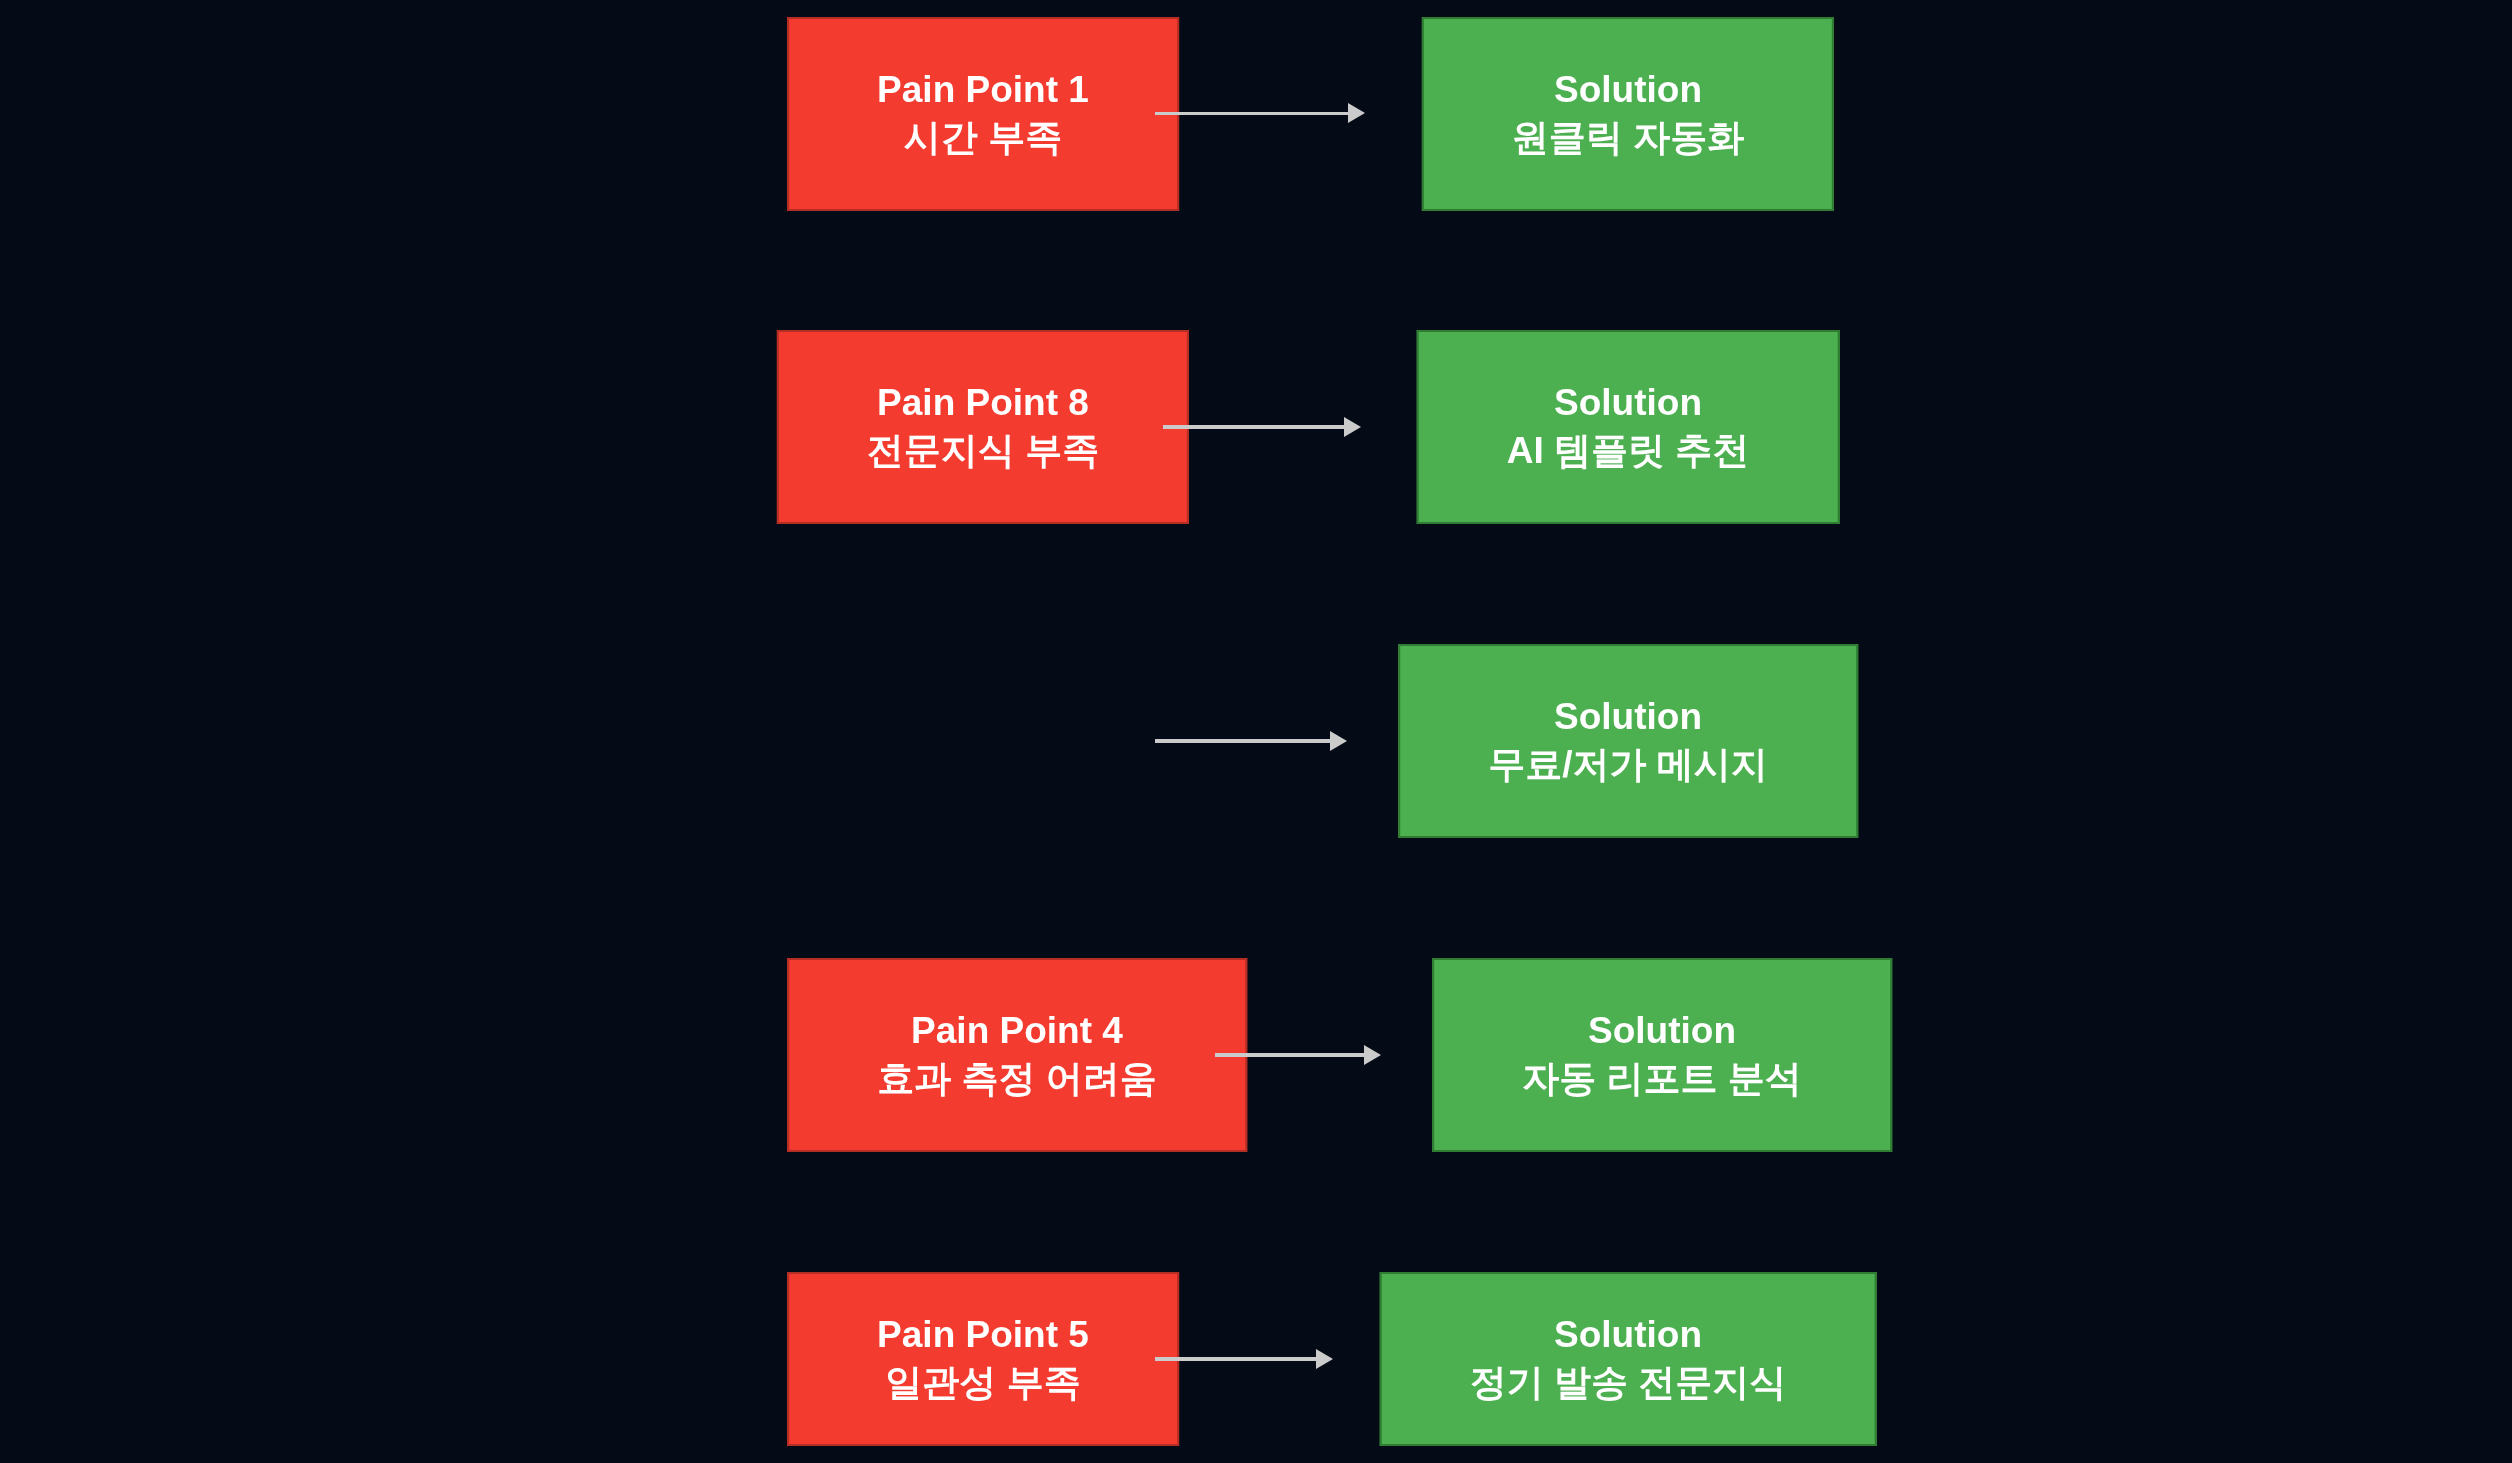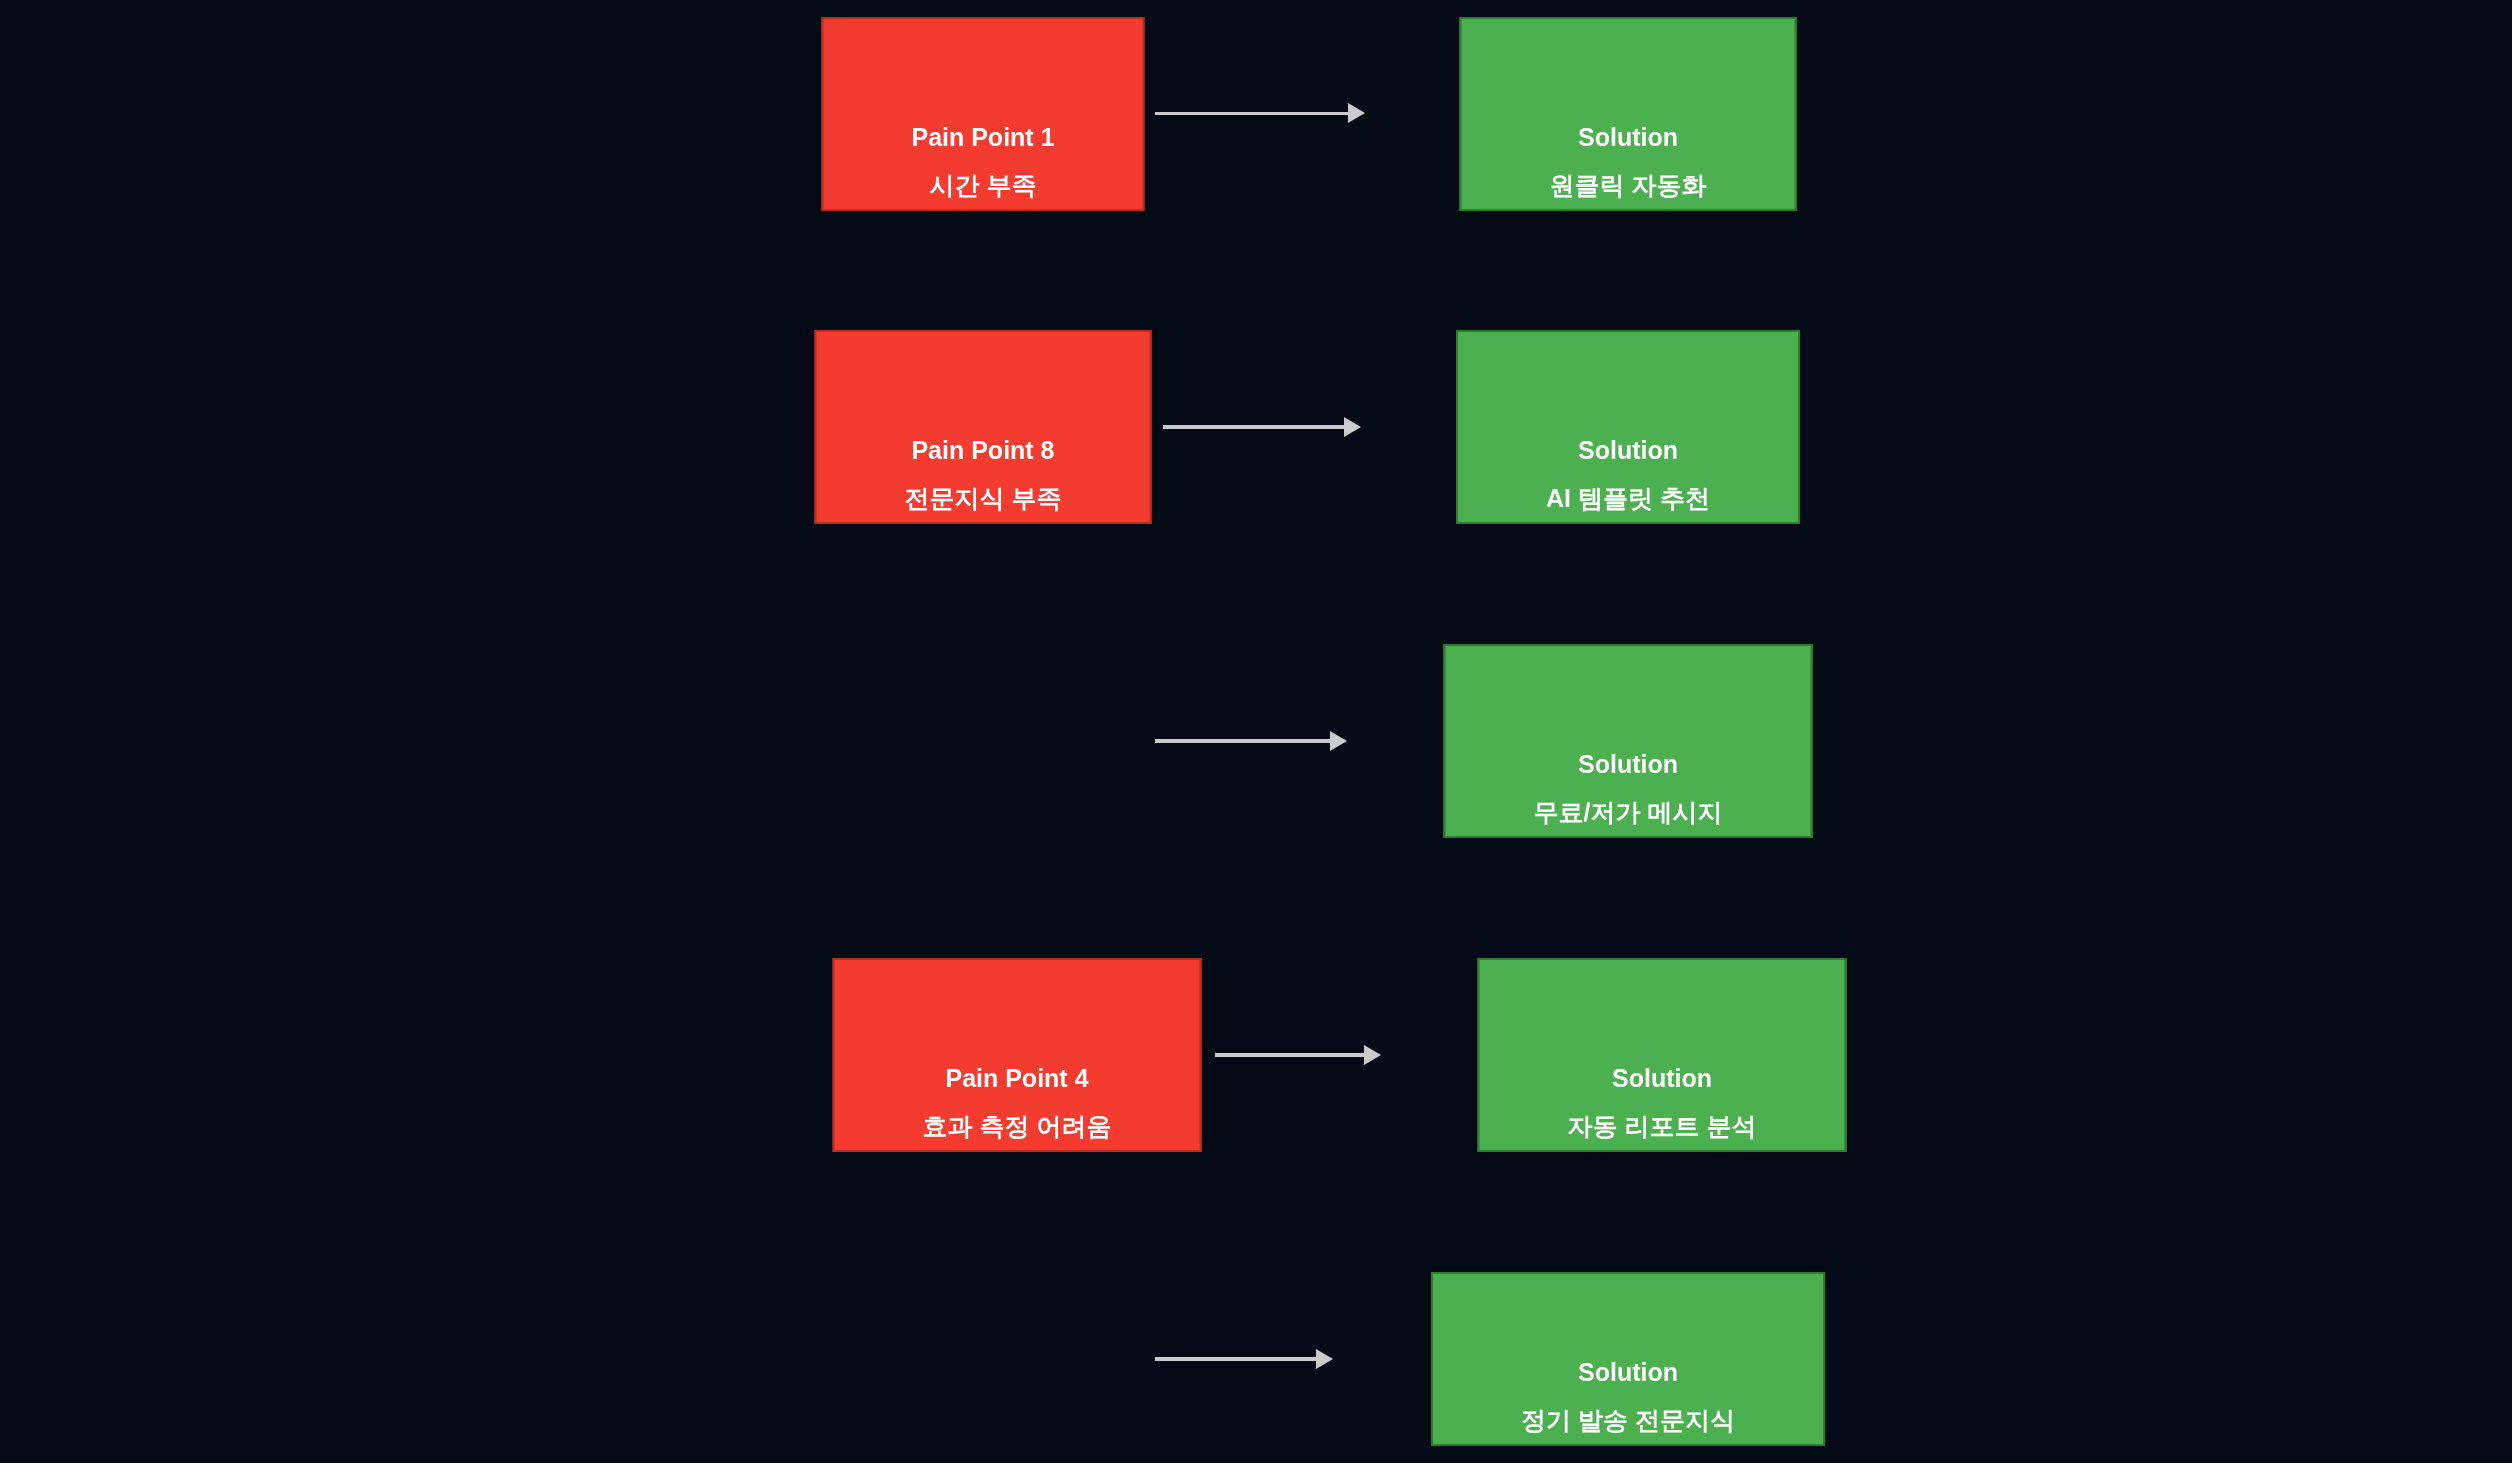--- a/index.html
+++ b/index.html
@@ -35,27 +35,27 @@
   .row:nth-child(3) { top: 644px; }
   .row:nth-child(4) { top: 958px; margin-left: 34px; }
   .row:nth-child(5) { top: 1272px; height: 174px; }
   .node {
     position: absolute;
     top: 0;
     height: 100%;
     transform: translateX(-50%);
     display: flex;
     flex-direction: column;
-    justify-content: flex-end;
+    justify-content: center;
     align-items: center;
     padding: 0 88px;
     white-space: nowrap;
     color: var(--text);
     font-weight: 700;
-    font-size: 25px;
+    font-size: 37px;
     line-height: 48px;
     text-align: center;
   }
   .node.pain {
     left: 983px;
     background: var(--pain-fill);
     border: 2.8px solid var(--pain-stroke);
   }
   .node.sol {
     left: 1628px;
@@ -144,20 +144,24 @@
       <div class="arrow-line"></div>
       <div class="arrow-head"></div>
     </div>
     <div class="node sol">
       <div>Solution</div>
       <div>자동 리포트 분석</div>
     </div>
   </div>
 
   <div class="row">
+    <div class="node pain">
+      <div>Pain Point 5</div>
+      <div>일관성 부족</div>
+    </div>
     <div class="arrow" style="left: 1155px; width: 178px;">
       <div class="arrow-line"></div>
       <div class="arrow-head"></div>
     </div>
     <div class="node sol">
       <div>Solution</div>
       <div>정기 발송 전문지식</div>
     </div>
   </div>
 

